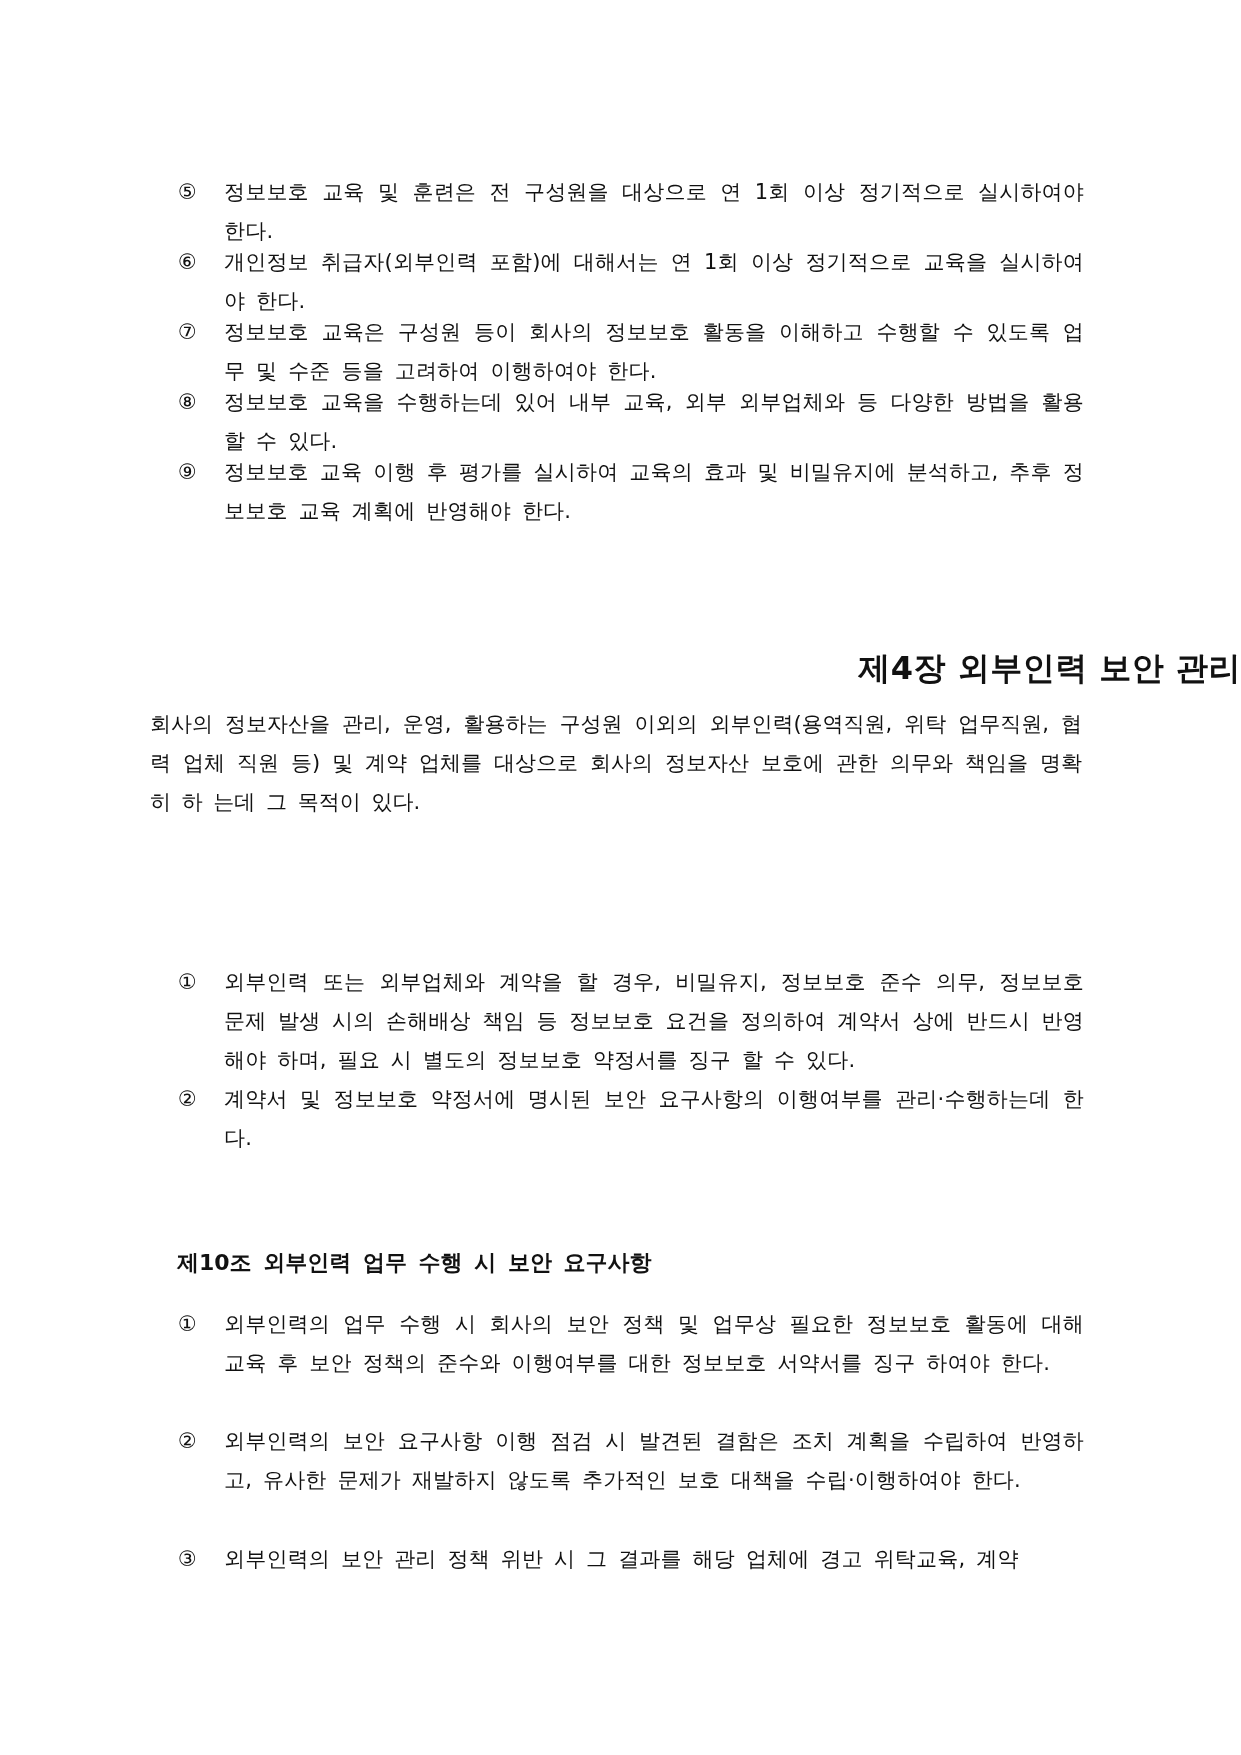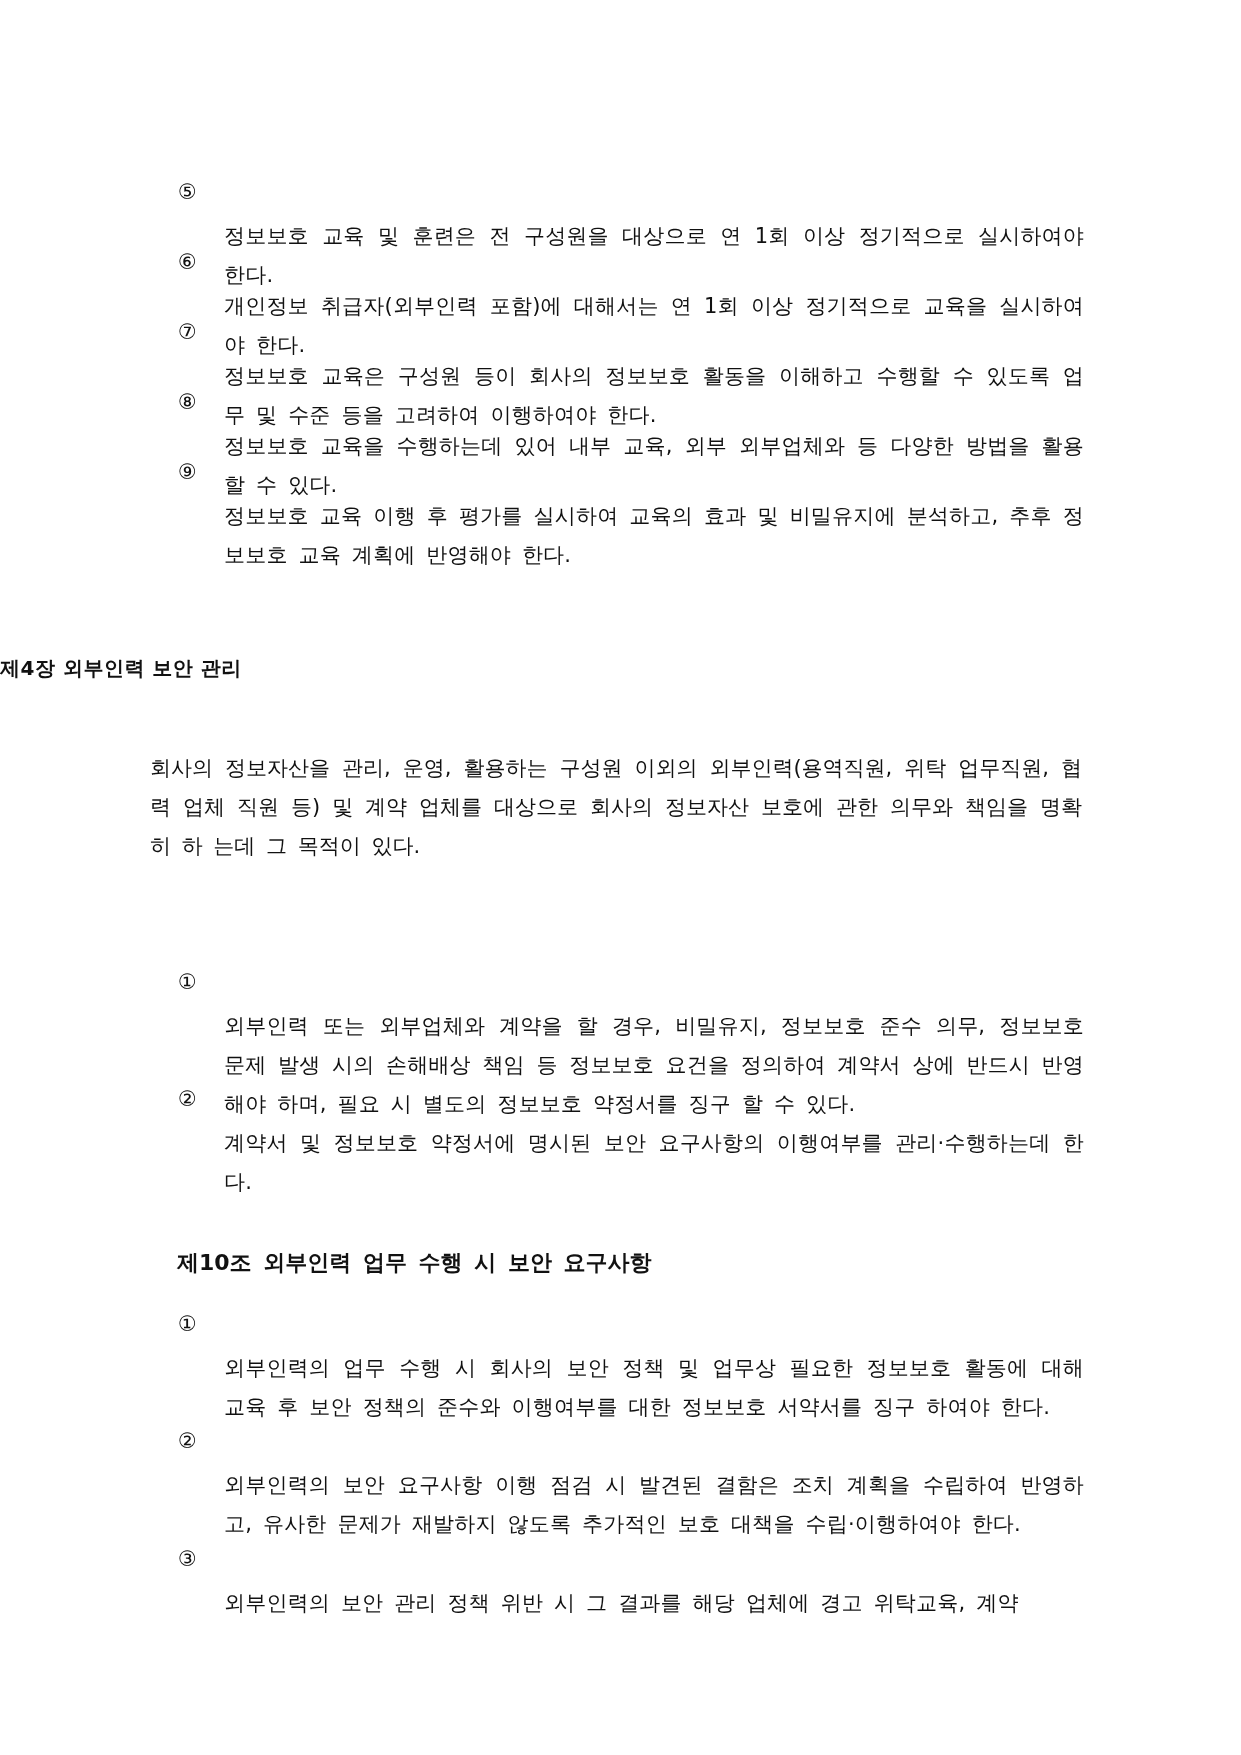--- a/index.html
+++ b/index.html
@@ -12,29 +12,29 @@
   .item {
     position: absolute; left: 178px; width: 906px;
     font-size: 21px; line-height: 39px;
   }
   .item .marker {
     position: absolute; left: 0; top: 0; width: 30px;
     font-size: 21px;
   }
   .item .text {
     display: block; margin-left: 46px; text-align: justify;
-    letter-spacing: 0.2px; word-spacing: 4px; margin-top: 44px;
+    letter-spacing: 0.2px; word-spacing: 4px;
   }
   .chapter-title {
     position: absolute; left: 0; width: 1241px; top: 648px;
-    text-align: left; font-size: 20px; font-weight: bold; line-height: 40px;
+    text-align: right; font-size: 32px; font-weight: bold; line-height: 40px;
     letter-spacing: 0.5px;
   }
   .intro {
-    position: absolute; left: 150px; width: 932px; top: 749px;
+    position: absolute; left: 150px; width: 932px; top: 705px;
     font-size: 21px; line-height: 39px; text-align: justify; word-spacing: 4px;
   }
   .article-title {
     position: absolute; left: 150px; font-size: 22px; font-weight: bold; line-height: 36px;
     word-spacing: 4px;
   }
 </style>
 </head>
 <body>
 

